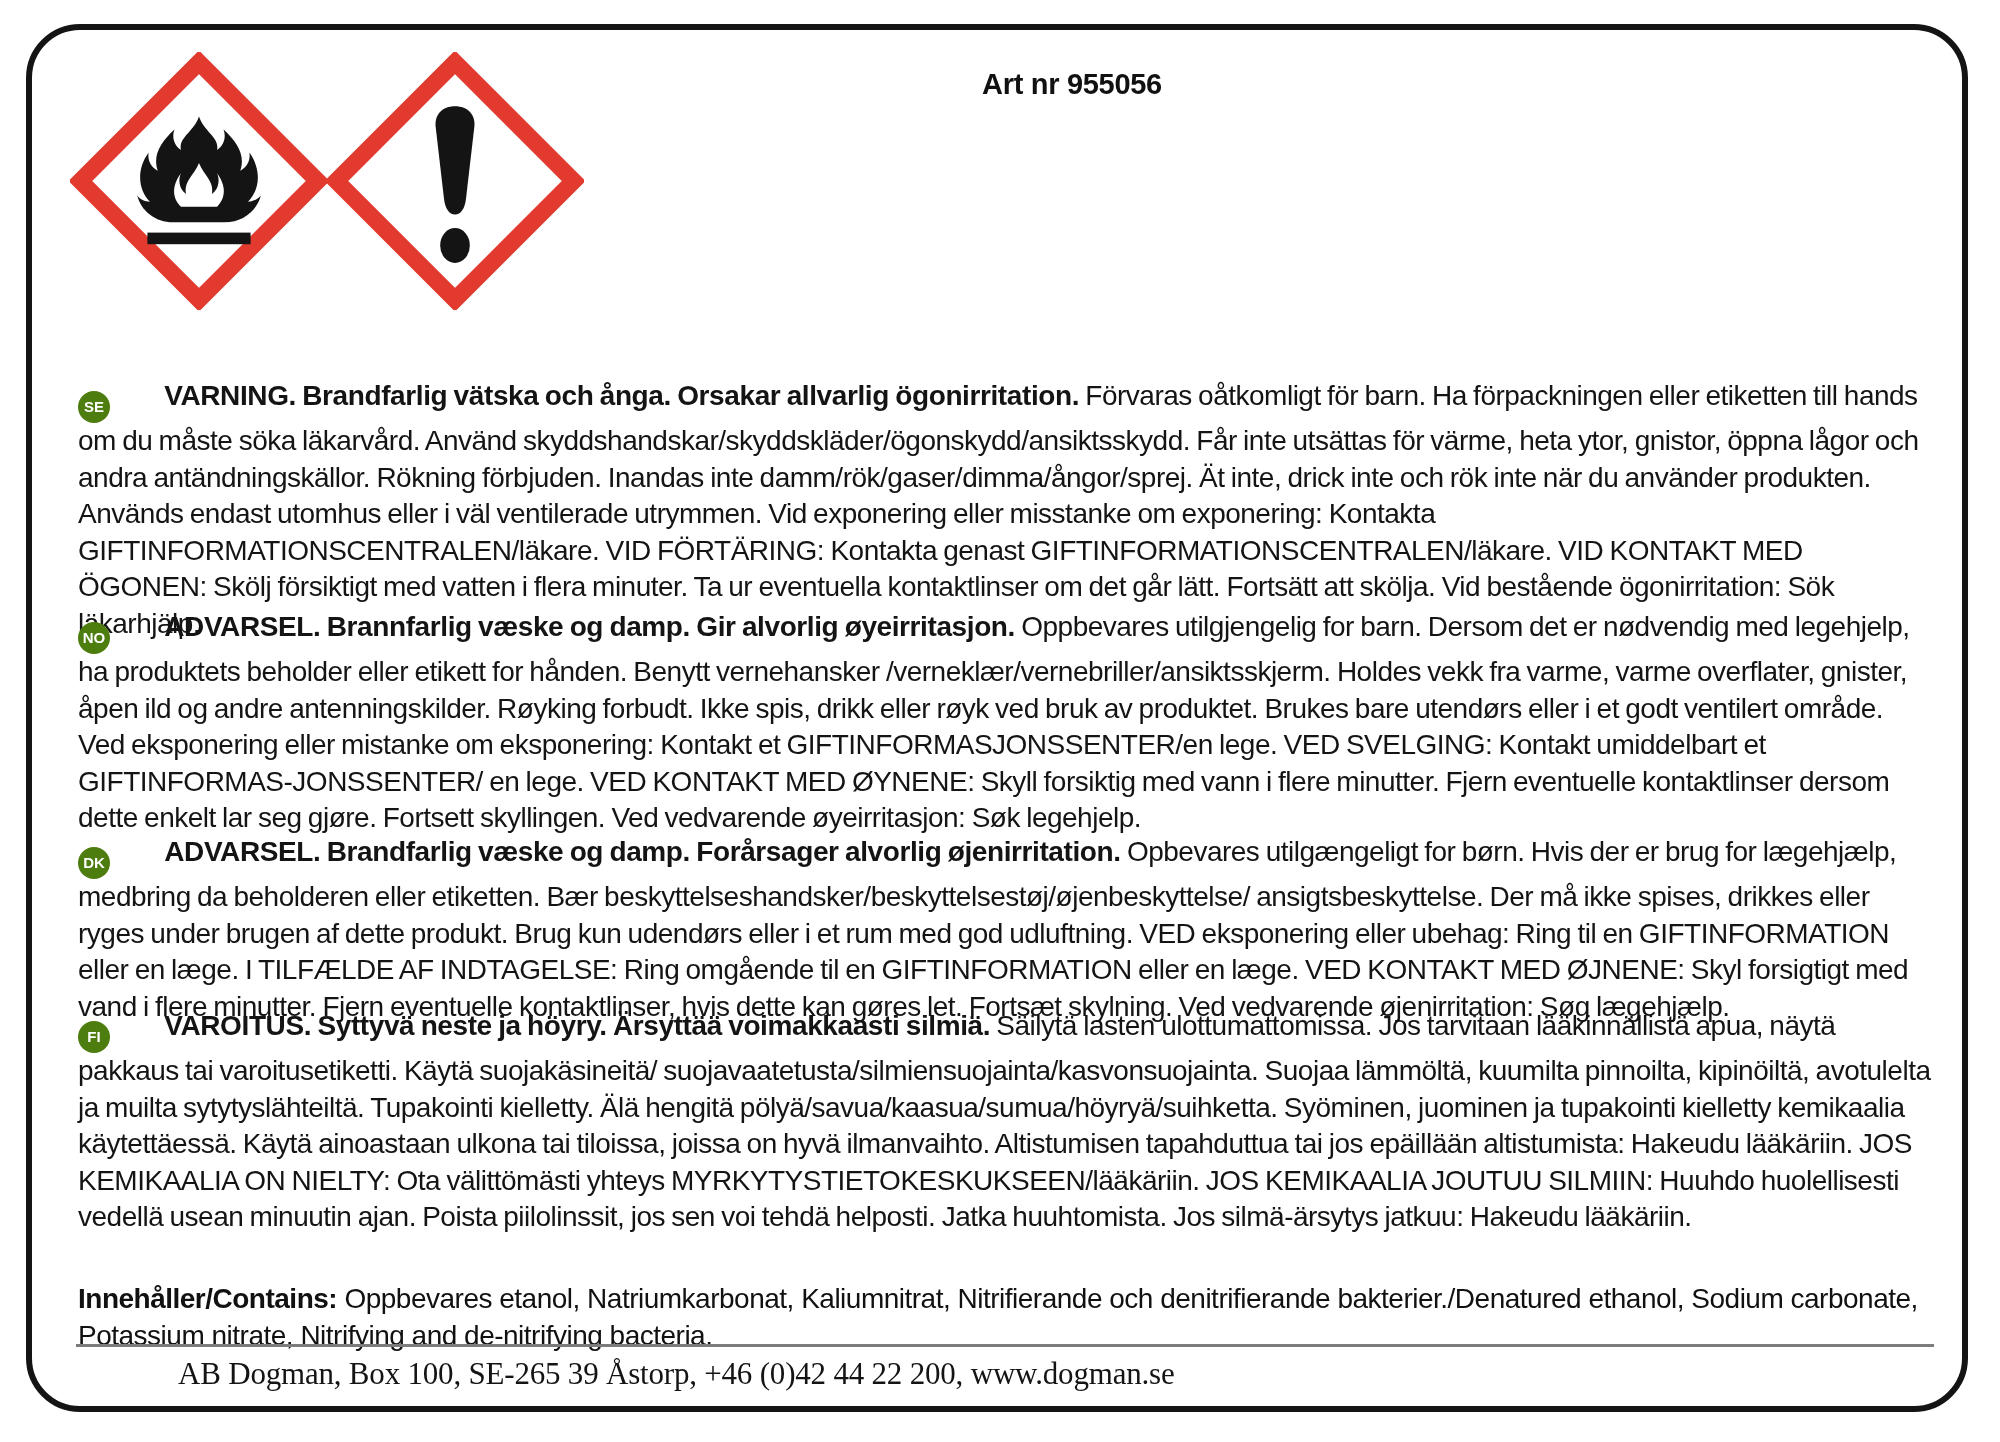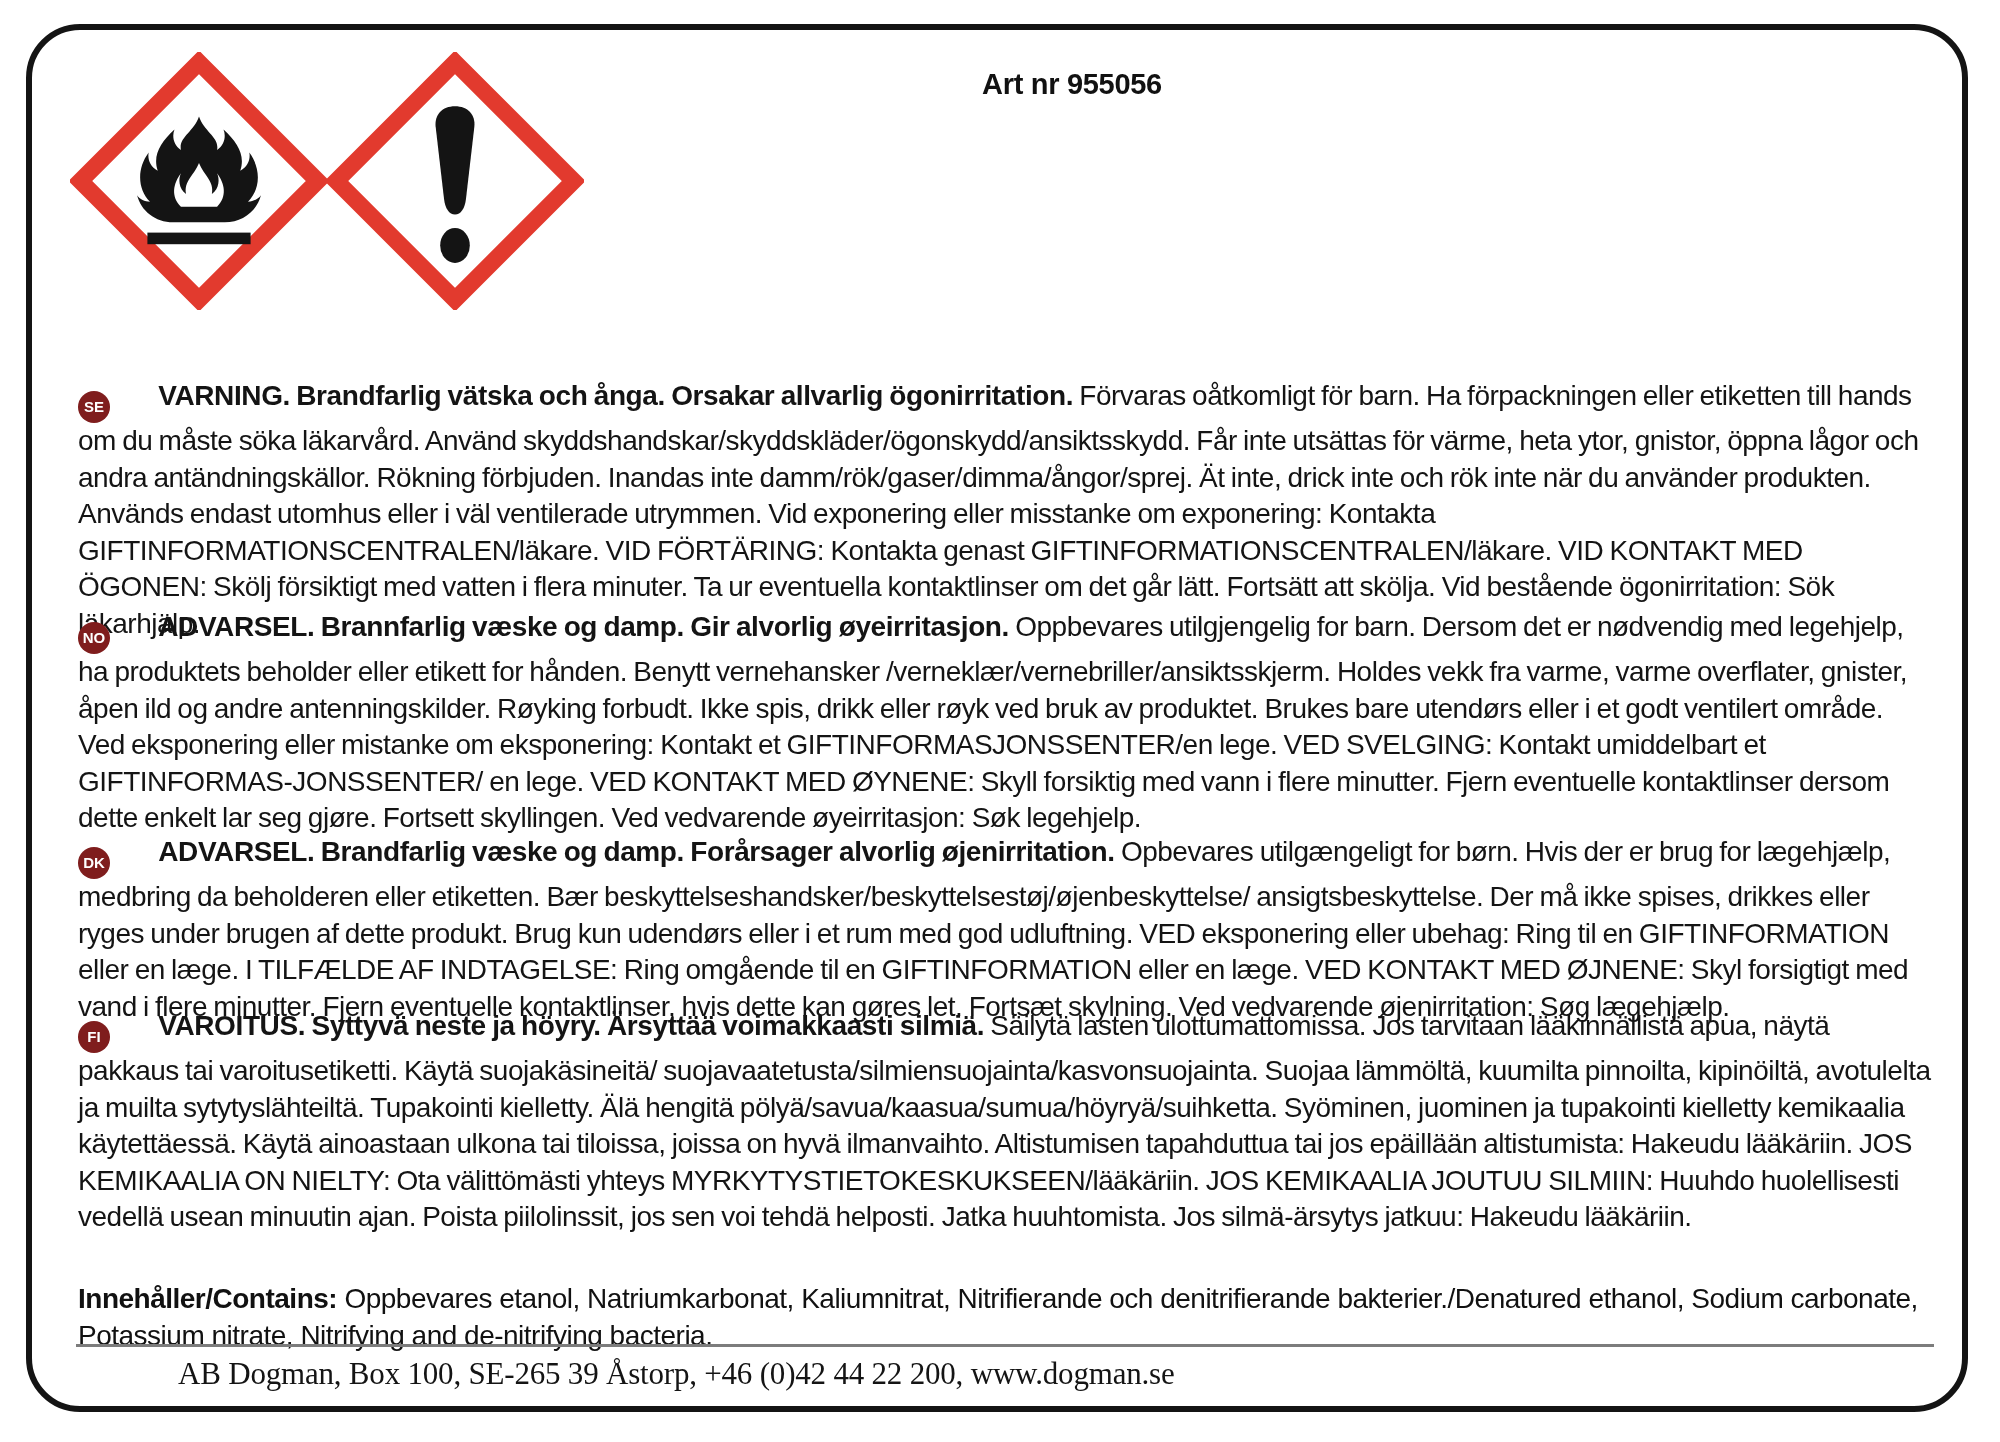--- a/index.html
+++ b/index.html
@@ -38,23 +38,23 @@
   }
   .para strong { font-weight: 700; letter-spacing: -0.4px; margin-left: 32px; }
   .para-se { top: 350px; }
   .para-no { top: 581px; }
   .para-dk { top: 806px; }
   .para-fi { top: 980px; }
 
   .badge {
     display: inline-flex; align-items: center; justify-content: center;
     width: 32px; height: 32px; border-radius: 50%;
-    background: #7f1d1d; color: #fff;
+    background: #4d7c0f; color: #fff;
     font-size: 15px; font-weight: 700; letter-spacing: 0;
-    margin-right: 10px; vertical-align: -7px;
+    margin-right: 16px; vertical-align: -7px;
   }
 
   .contains { position: absolute; left: 78px; top: 1252px; width: 1858px;
     font-size: 28px; line-height: 37px; letter-spacing: -0.5px; }
   .contains strong { font-weight: 700; }
 
   .divider {
     position: absolute; left: 76px; top: 1344px;
     width: 1858px; height: 3px; background: #7c7c7c;
   }

